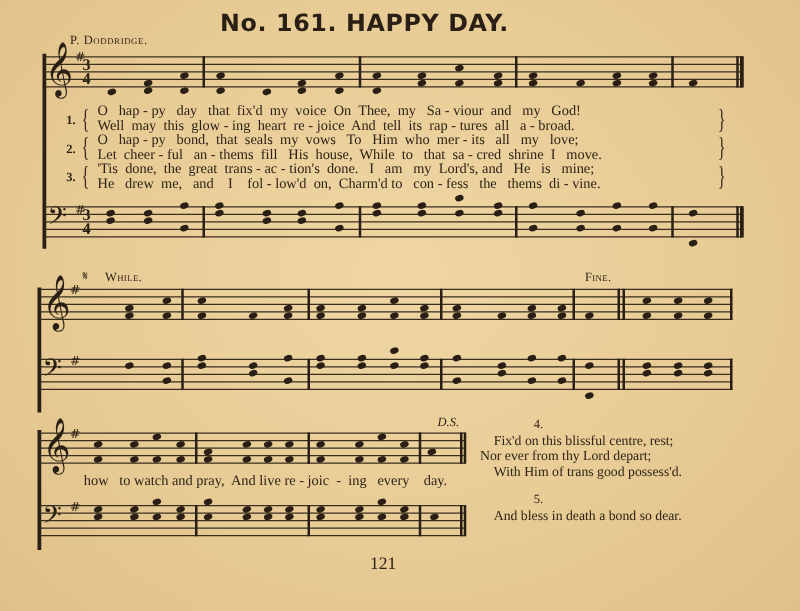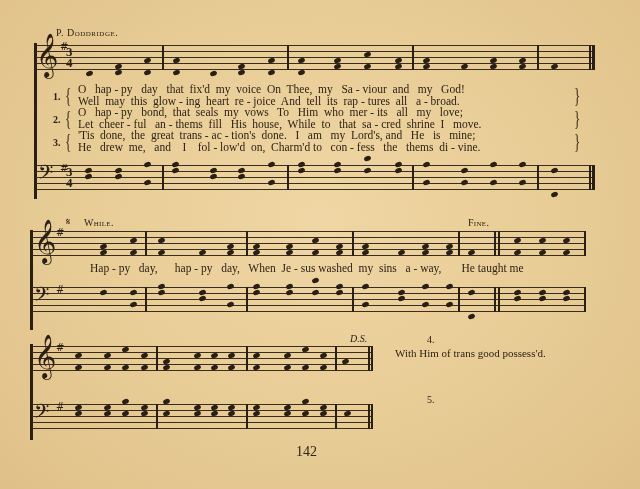--- a/index.html
+++ b/index.html
@@ -25,20 +25,21 @@
   .stanza{position:absolute;font-size:11px;line-height:12.5px;white-space:nowrap;}
   .stanza .num{text-align:center;width:100%;font-size:10px;display:block;}
   .indent{padding-left:11px;}
   .pagenum{position:absolute;left:296px;top:444px;font-size:14px;}
 </style>
 </head>
 <body>
 
 <div class="page">
 
+  <div class="abs title">No. 161.  HAPPY DAY.</div>
   <div class="abs author">P. Doddridge.</div>
 
   <div class="barthick" style="left:34px;top:43px;height:156px;"></div>
 
   <div class="staff" style="left:36px;top:45px;width:232px;">
     <div class="line" style="top:0"></div>
       <div class="line" style="top:6px"></div>
       <div class="line" style="top:12px"></div>
       <div class="line" style="top:18px"></div>
       <div class="line" style="top:24px"></div>
@@ -214,21 +215,20 @@
     <div class="note" style="left:446px;top:244px"></div>
       <div class="note" style="left:446px;top:250px"></div>
     <div class="note" style="left:468px;top:250px"></div>
     <div class="note" style="left:514px;top:238px"></div>
       <div class="note" style="left:514px;top:250px"></div>
     <div class="note" style="left:539px;top:238px"></div>
       <div class="note" style="left:539px;top:250px"></div>
     <div class="note" style="left:563px;top:238px"></div>
       <div class="note" style="left:563px;top:250px"></div>
   </div>
-  <div class="lyr" style="left:90px;top:263px">Hap - py   day,      hap - py   day,   When  Je - sus washed  my  sins   a - way,       He taught me</div>
 
   <div class="staff" style="left:32px;top:287px;width:554px;">
     <div class="line" style="top:0"></div>
       <div class="line" style="top:6px"></div>
       <div class="line" style="top:12px"></div>
       <div class="line" style="top:18px"></div>
       <div class="line" style="top:24px"></div>
   </div>
   <span class="clef" style="left:34px;top:285px;font-size:24px;">𝄢</span>
   <span class="clef" style="left:56px;top:285px;font-size:10px;">#</span>
@@ -311,20 +311,21 @@
     <div class="note" style="left:253px;top:353px"></div>
       <div class="note" style="left:253px;top:365px"></div>
     <div class="note" style="left:284px;top:353px"></div>
       <div class="note" style="left:284px;top:365px"></div>
     <div class="note" style="left:302px;top:347px"></div>
       <div class="note" style="left:302px;top:365px"></div>
     <div class="note" style="left:320px;top:353px"></div>
       <div class="note" style="left:320px;top:365px"></div>
     <div class="note" style="left:342px;top:359px"></div>
   </div>
+  <div class="lyr" style="left:67px;top:380px">how   to watch and pray,  And live re - joic  -  ing   every    day.</div>
 
   <div class="staff" style="left:32px;top:404px;width:340px;">
     <div class="line" style="top:0"></div>
       <div class="line" style="top:6px"></div>
       <div class="line" style="top:12px"></div>
       <div class="line" style="top:18px"></div>
       <div class="line" style="top:24px"></div>
   </div>
   <span class="clef" style="left:34px;top:402px;font-size:24px;">𝄢</span>
   <span class="clef" style="left:56px;top:402px;font-size:10px;">#</span>
@@ -356,20 +357,23 @@
       <div class="note" style="left:284px;top:411px"></div>
     <div class="note" style="left:302px;top:399px"></div>
       <div class="note" style="left:302px;top:411px"></div>
     <div class="note" style="left:320px;top:405px"></div>
       <div class="note" style="left:320px;top:411px"></div>
     <div class="note" style="left:344px;top:411px"></div>
   </div>
 
   <div class="stanza" style="left:384px;top:334px;width:200px;">
     <span class="num" style="width:60px;margin-left:0;text-align:left;padding-left:43px">4.</span>
+    <div class="indent">Fix'd on this blissful centre, rest;</div>
+    <div>Nor ever from thy Lord depart;</div>
     <div class="indent">With Him of trans good possess'd.</div>
   </div>
   <div class="stanza" style="left:384px;top:394px;width:220px;">
     <span class="num" style="width:60px;text-align:left;padding-left:43px">5.</span>
-  </div>
-
-  <div class="pagenum">142</div>
+    <div class="indent">And bless in death a bond so dear.</div>
+  </div>
+
+  <div class="pagenum">121</div>
 </div>
 
 </body></html>

